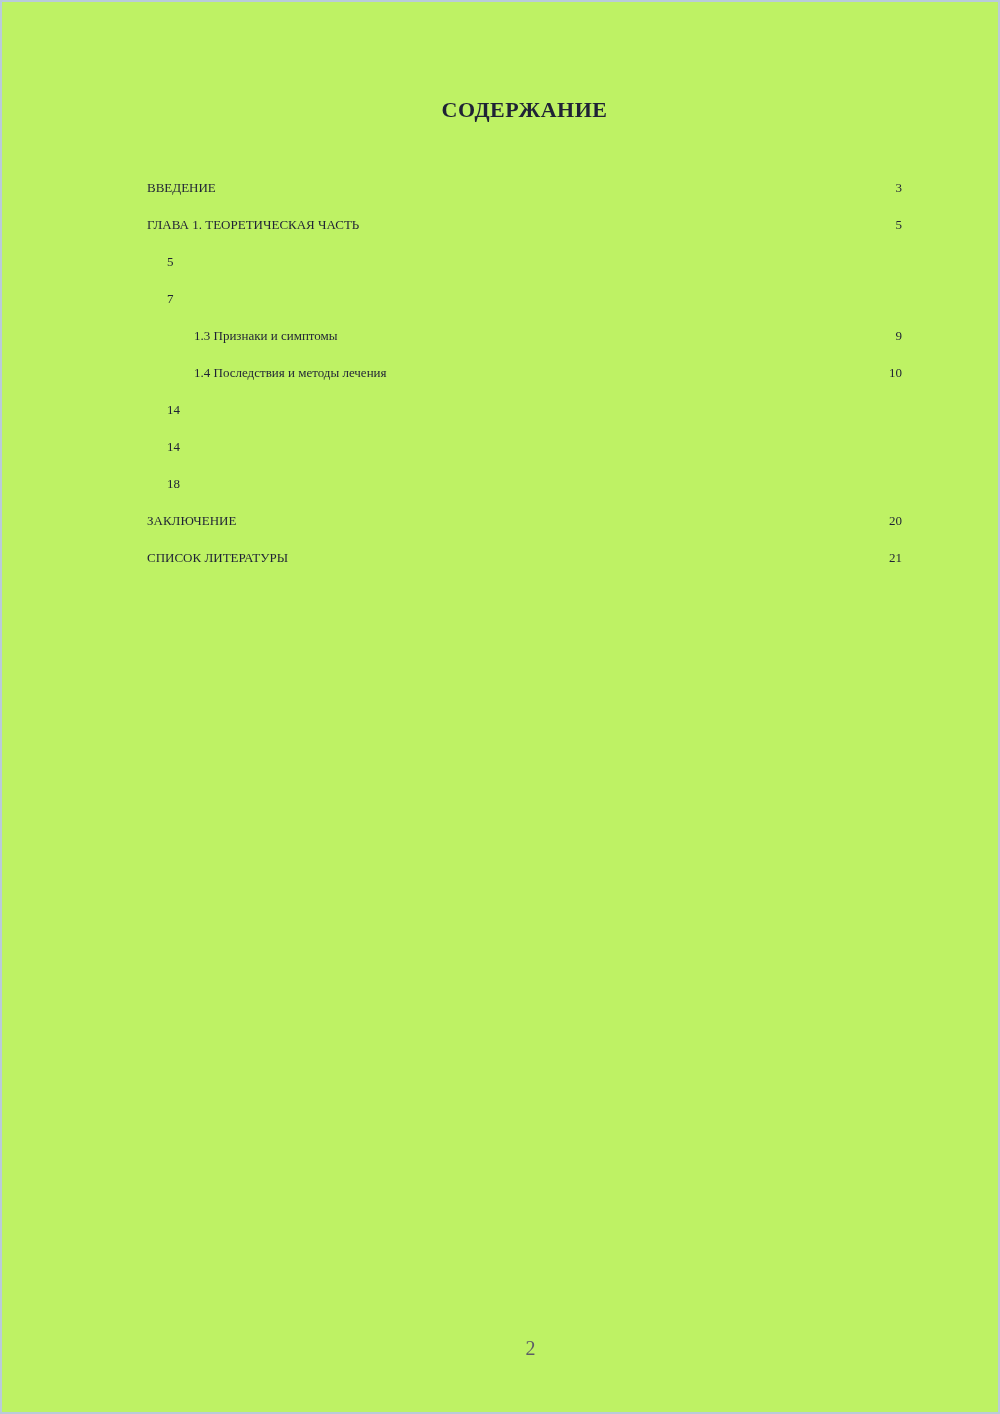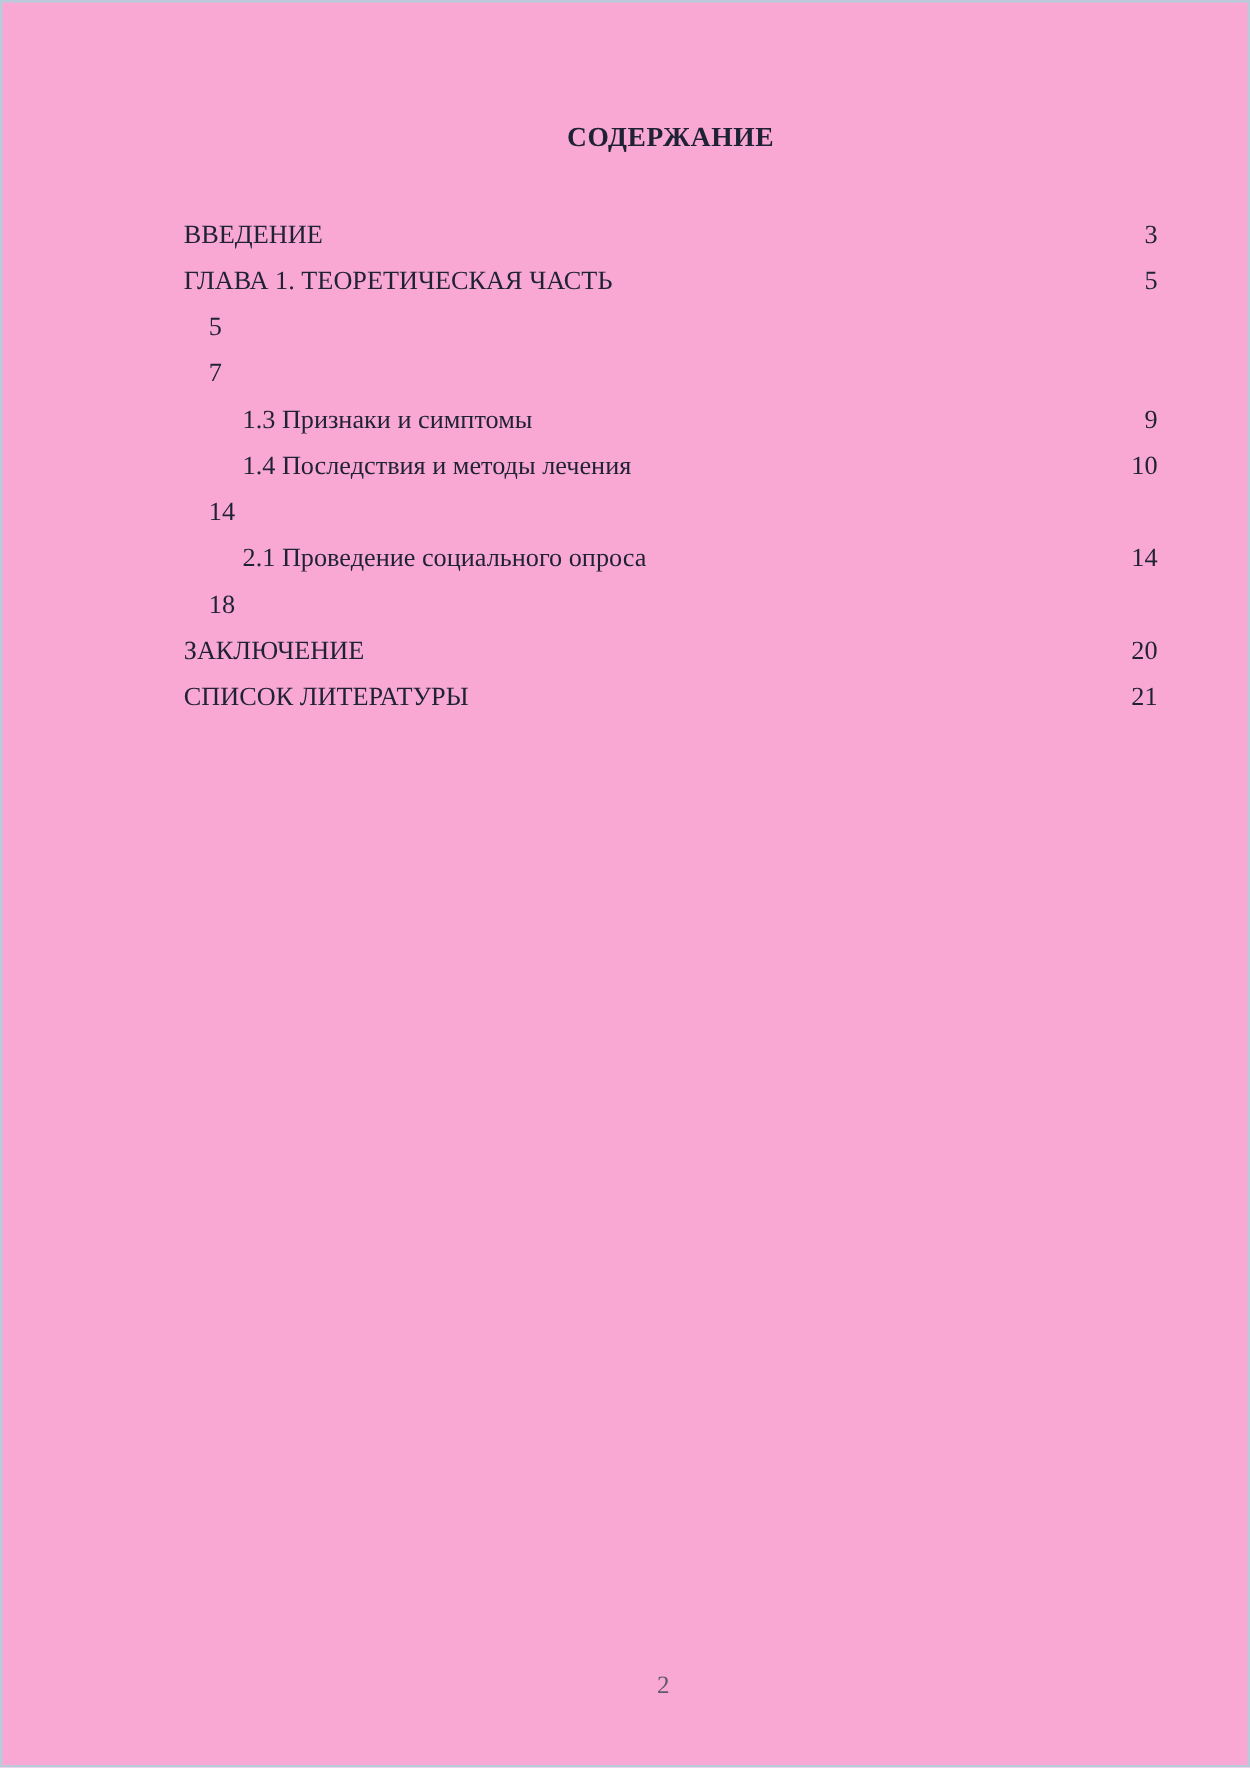--- a/index.html
+++ b/index.html
@@ -11,43 +11,43 @@
   body {
     width: 1000px;
     height: 1414px;
     font-family: "Liberation Serif", "DejaVu Serif", serif;
   }
 
   .page {
     position: relative;
     width: 1000px;
     height: 1414px;
-    background: #f9a8d4;
+    background: #bef264;
     border: 2px solid var(--border-color, #b9cbda);
-    padding: 95px 72px 0 145px;
+    padding: 95px 96px 0 145px;
   }
 
   .doc-title {
     text-align: center;
     font-size: 22px;
     font-weight: bold;
     letter-spacing: 0.5px;
     color: var(--text-color, #1f2235);
     margin-bottom: 46px;
   }
 
   .toc {
     width: 100%;
   }
 
   .toc-row {
     display: flex;
     justify-content: space-between;
     align-items: baseline;
-    font-size: 21px;
+    font-size: 13px;
     line-height: 37px;
     color: var(--text-color, #1f2235);
   }
 
   .toc-row.indent .toc-label {
     padding-left: 47px;
   }
 
   .toc-label {
     white-space: nowrap;
@@ -94,21 +94,20 @@
         <span class="toc-page">9</span>
       </div>
       <div class="toc-row indent">
         <span class="toc-label">1.4 Последствия и методы лечения</span>
         <span class="toc-page">10</span>
       </div>
       <div class="toc-row">
         <span class="toc-page">14</span>
       </div>
       <div class="toc-row indent">
-        <span class="toc-label">2.1 Проведение социального опроса</span>
         <span class="toc-page">14</span>
       </div>
       <div class="toc-row indent">
         <span class="toc-page">18</span>
       </div>
       <div class="toc-row">
         <span class="toc-label">ЗАКЛЮЧЕНИЕ</span>
         <span class="toc-page">20</span>
       </div>
       <div class="toc-row">

